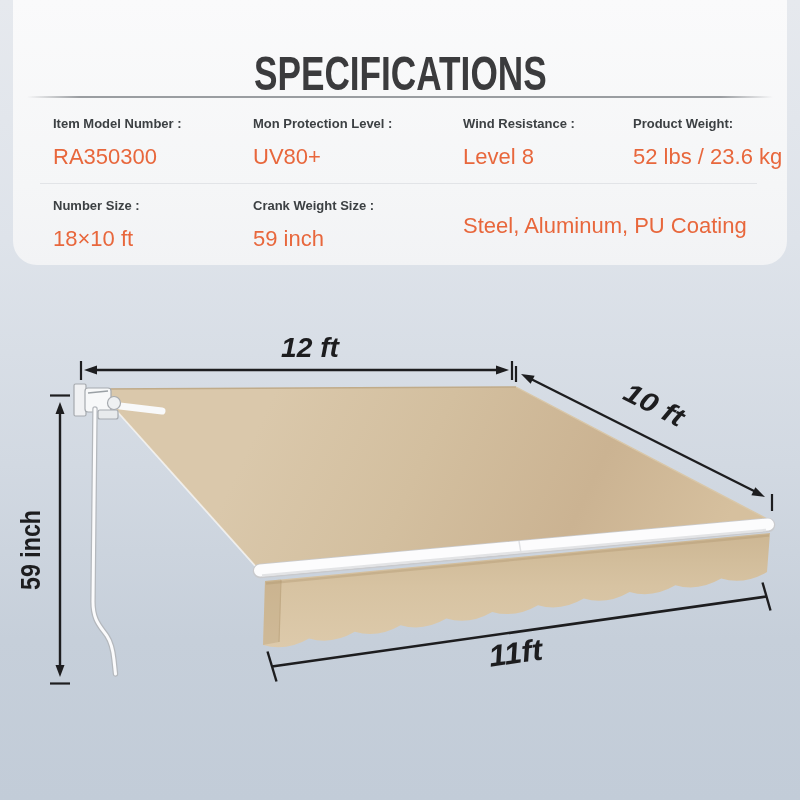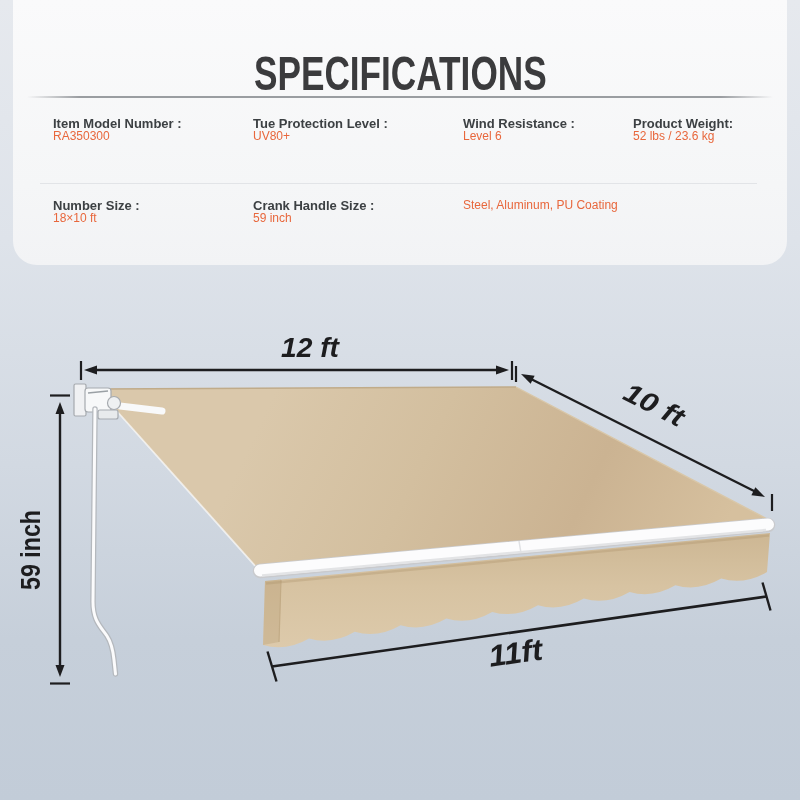--- a/index.html
+++ b/index.html
@@ -23,61 +23,61 @@
   }
   .rule-main{
     position:absolute;top:96px;left:14px;width:746px;height:2px;
     background:linear-gradient(90deg,rgba(154,157,161,0) 0%,#9a9da1 7%,#9a9da1 93%,rgba(154,157,161,0) 100%);
   }
   .rule-row{
     position:absolute;top:183px;left:27px;width:717px;height:1px;background:#e2e4e7;
   }
   .cell{position:absolute;white-space:nowrap;}
   .cell .lbl{display:block;font-weight:700;font-size:13px;color:#3c4043;line-height:1;}
-  .cell .val{display:block;margin-top:0;font-size:12px;color:#e8673c;line-height:1;}
+  .cell .val{display:block;margin-top:16px;font-size:22px;color:#e8673c;line-height:1;}
   .r1{top:117px;}
   .r2{top:199px;}
   .c1{left:40px;} .c2{left:240px;} .c3{left:450px;} .c4{left:620px;}
   svg{position:absolute;left:0;top:0;}
   svg text{font-family:"Liberation Sans", sans-serif;}
 </style>
 </head>
 <body>
 
 <div class="panel">
   <div class="heading">
     <span>SPECIFICATIONS</span>
   </div>
   <div class="rule-main"></div>
 
   <div class="cell r1 c1">
     <span class="lbl">Item Model Number :</span>
     <span class="val">RA350300</span>
   </div>
   <div class="cell r1 c2">
-    <span class="lbl">Tue Protection Level :</span>
+    <span class="lbl">Mon Protection Level :</span>
     <span class="val">UV80+</span>
   </div>
   <div class="cell r1 c3">
     <span class="lbl">Wind Resistance :</span>
-    <span class="val">Level 6</span>
+    <span class="val">Level 8</span>
   </div>
   <div class="cell r1 c4">
     <span class="lbl">Product Weight:</span>
     <span class="val">52 lbs / 23.6 kg</span>
   </div>
 
   <div class="rule-row"></div>
 
   <div class="cell r2 c1">
     <span class="lbl">Number Size :</span>
     <span class="val">18×10 ft</span>
   </div>
   <div class="cell r2 c2">
-    <span class="lbl">Crank Handle Size :</span>
+    <span class="lbl">Crank Weight Size :</span>
     <span class="val">59 inch</span>
   </div>
   <div class="cell r2 c3">
     <span class="val">Steel, Aluminum, PU Coating</span>
   </div>
 </div>
 
 <svg width="800" height="800" viewBox="0 0 800 800">
   <defs>
     <linearGradient id="fabricGrad" gradientUnits="userSpaceOnUse" x1="280" y1="380" x2="700" y2="580">

